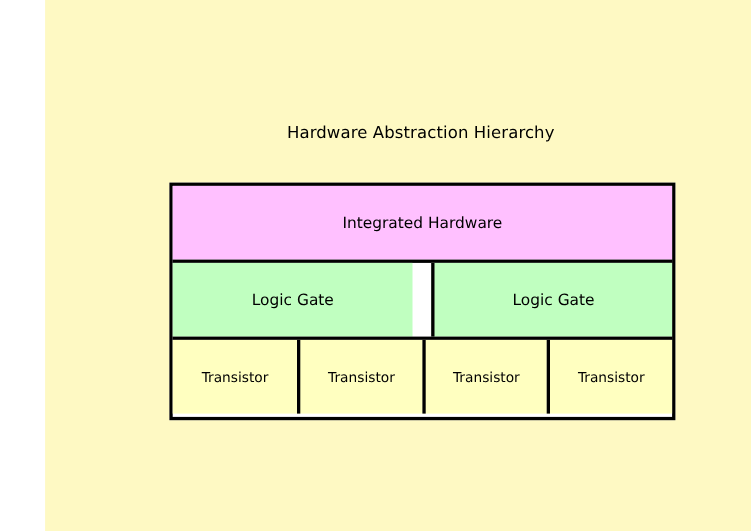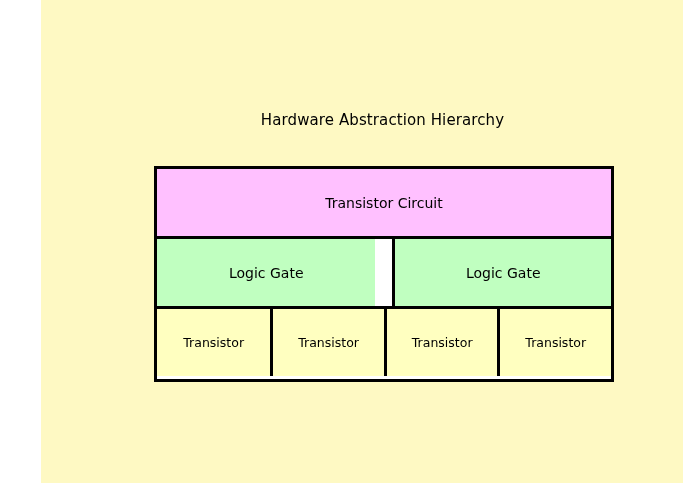--- a/index.html
+++ b/index.html
@@ -104,21 +104,21 @@
 </head>
 <body>
 
 <div id="canvas">
 
   <div id="chart-title">Hardware Abstraction Hierarchy</div>
 
   <div id="hierarchy-diagram">
 
     <div class="tier-row tier-ic">
-      <div class="tier-cell cell-ic w-full">Transistor Circuit</div>
+      <div class="tier-cell cell-ic w-full">Integrated Hardware</div>
     </div>
 
     <div class="tier-row tier-gate">
       <div class="tier-cell cell-gate w-half">Logic Gate</div>
       <div class="tier-cell cell-gate w-half">Logic Gate</div>
     </div>
 
     <div class="tier-row tier-trans">
       <div class="tier-cell cell-transistor w-quarter">Transistor</div>
       <div class="tier-cell cell-transistor w-quarter">Transistor</div>

